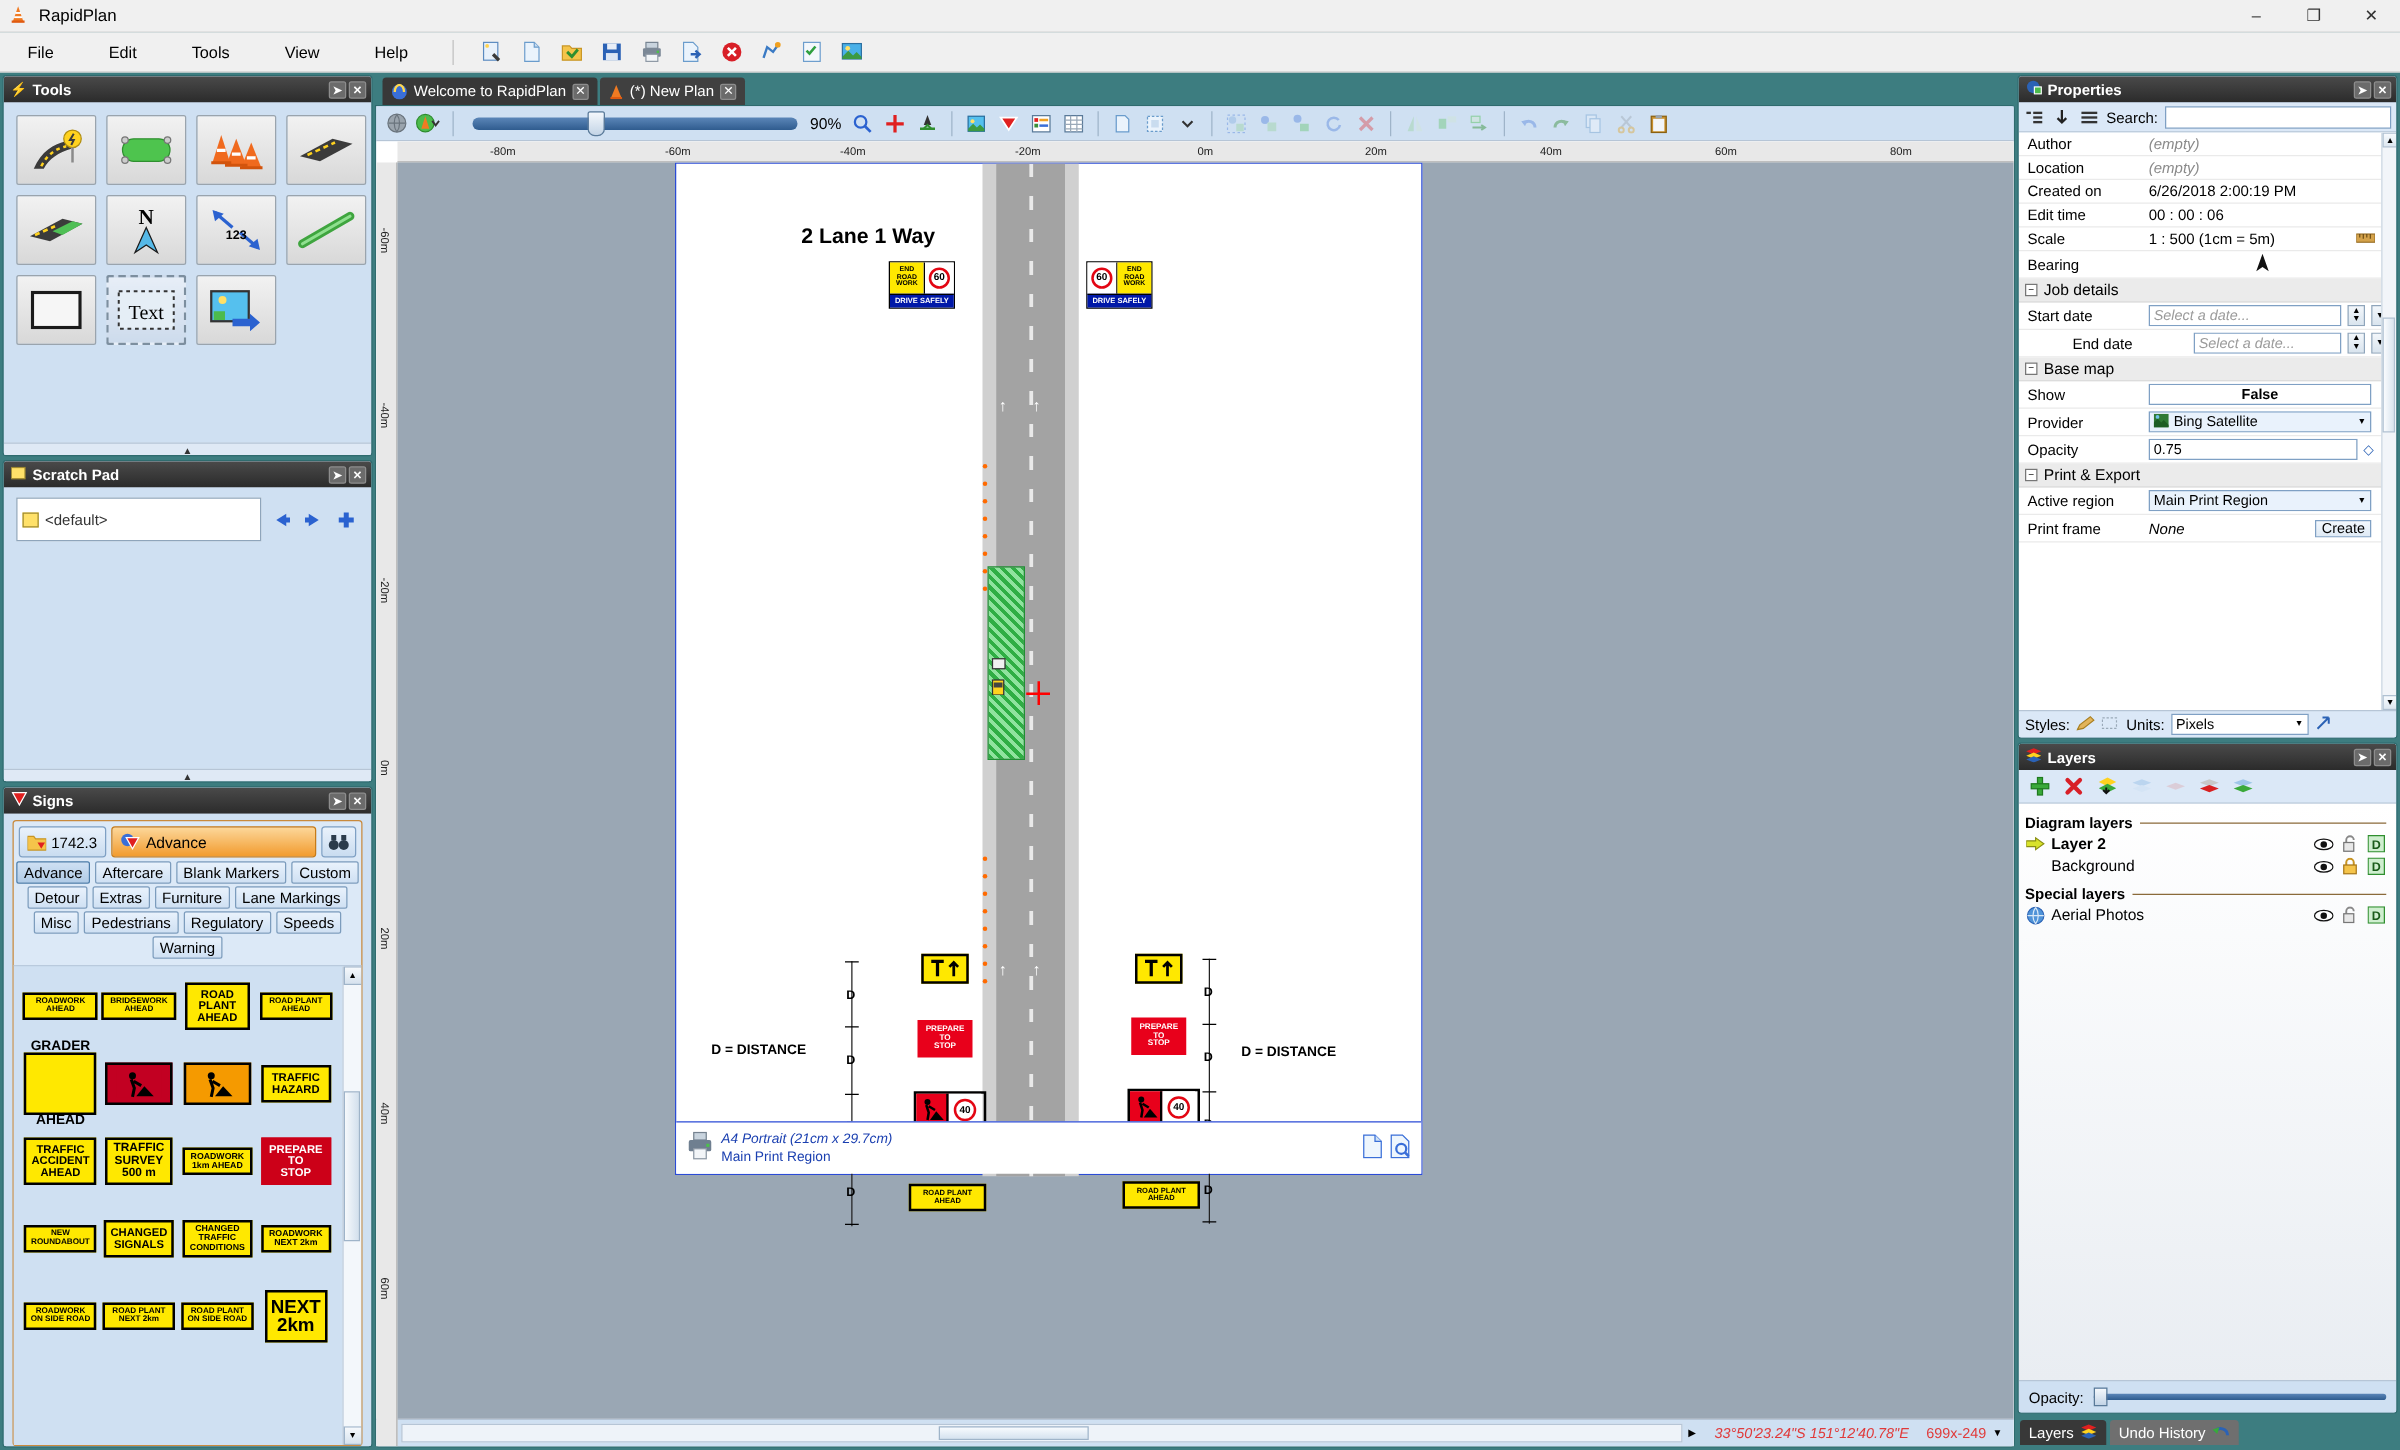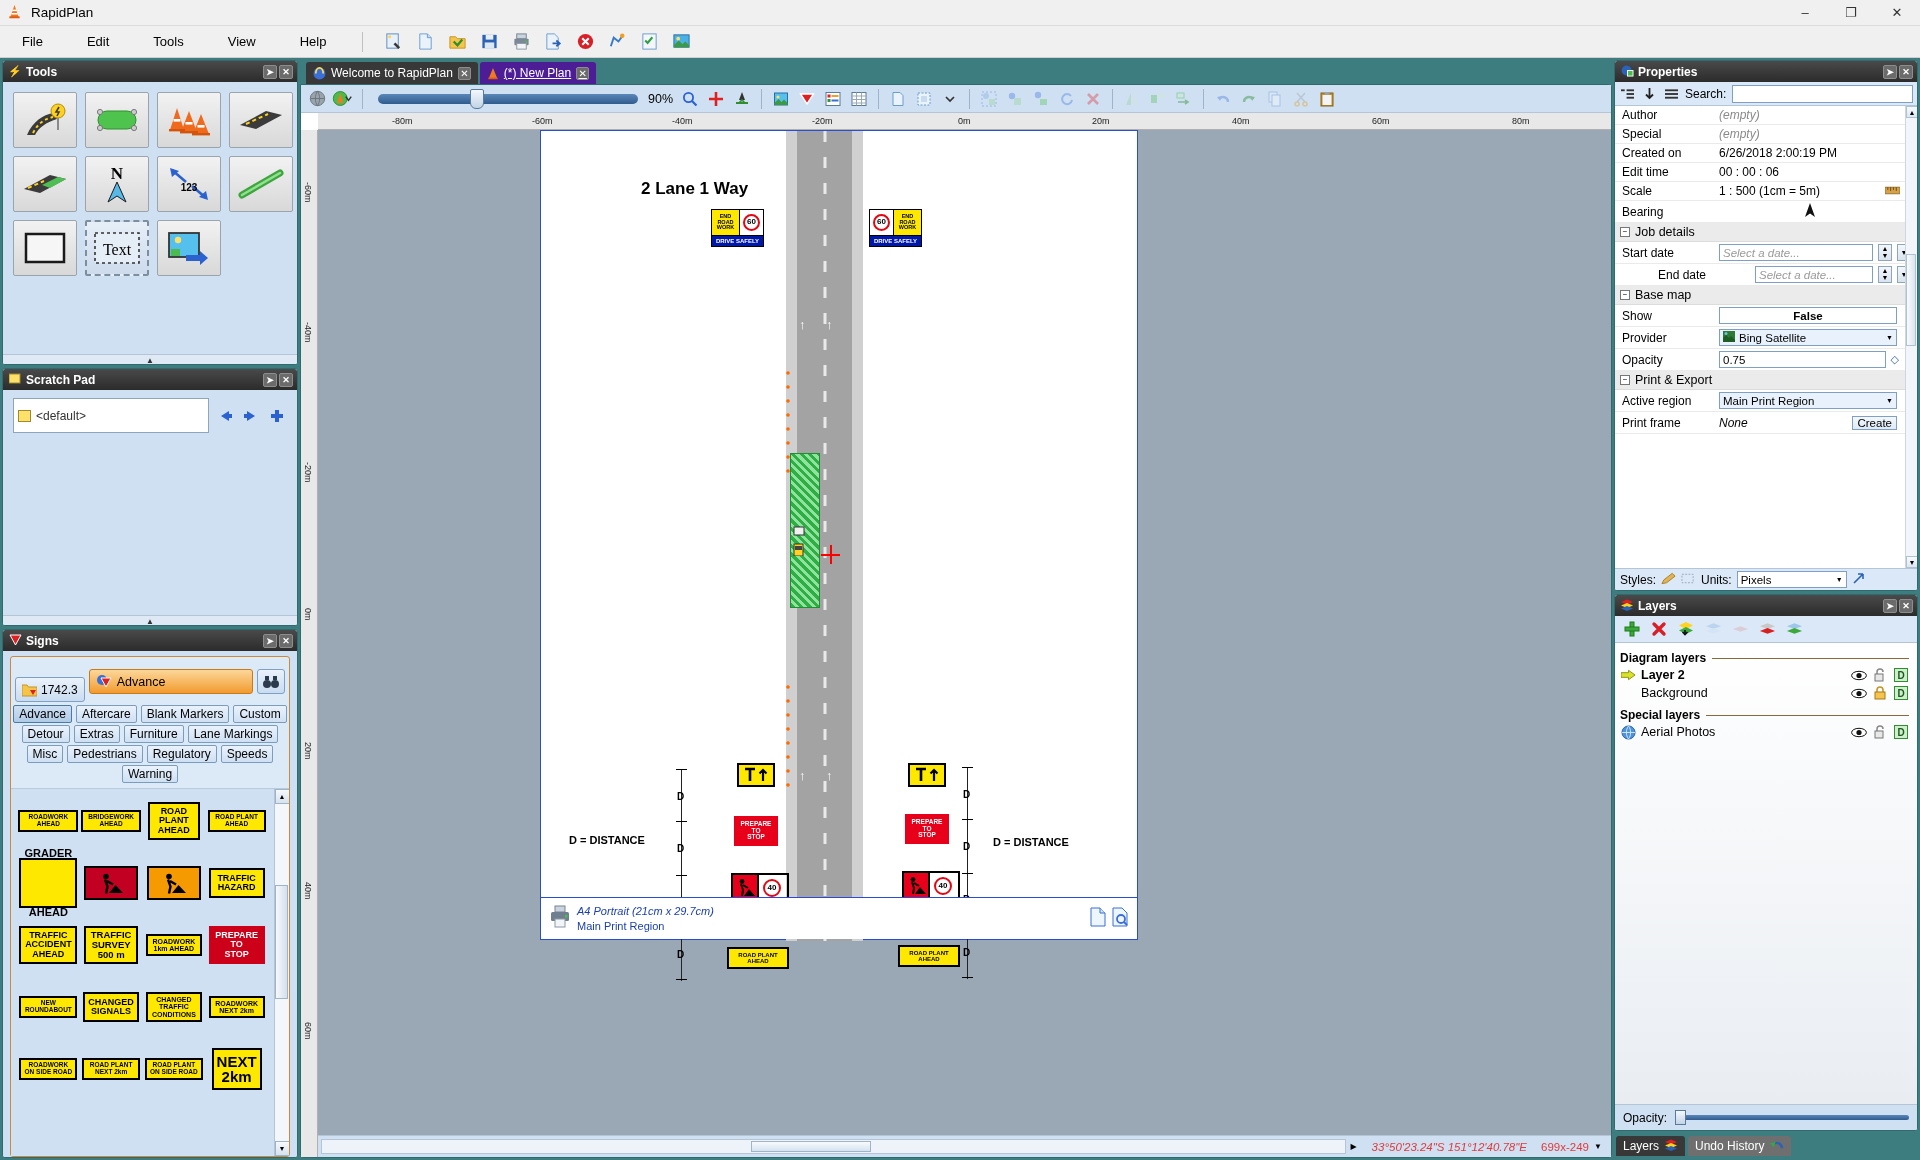--- a/index.html
+++ b/index.html
@@ -67,21 +67,21 @@
   .sp-btn { width:20px; height:20px; display:flex; align-items:center; justify-content:center; }
   .sp-area { margin:0 10px; height:150px; background:#cfe0f2; }
 
   
   .signs-wrap { padding:5px 7px 0 7px; height:100%; display:flex; flex-direction:column; }
   .signs-inner { border:1px solid #c98a3c; border-radius:3px; background:#dce9f7;
                  display:flex; flex-direction:column; flex:1; min-height:0; }
   .signs-top { display:flex; align-items:center; gap:4px; padding:4px 4px 2px 4px; }
   .sg-lib { height:25px; min-width:66px; padding:0 6px; background:linear-gradient(#eaf2fb,#c9dcf0);
             border:1px solid #7fa0c4; border-radius:3px; display:flex; align-items:center;
-            gap:4px; font-size:12px;margin-top:16px; }
+            gap:4px; font-size:12px; }
   .sg-cat { flex:1; height:25px; background:linear-gradient(#fcd79a,#f29b2e);
             border:1px solid #c77b18; border-radius:3px; display:flex; align-items:center;
             gap:5px; padding:0 6px; font-size:12.5px; }
   .sg-find { width:28px; height:25px; background:linear-gradient(#eaf2fb,#c9dcf0);
              border:1px solid #7fa0c4; border-radius:3px; display:flex;
              align-items:center; justify-content:center; }
   .cat-rows { padding:1px 3px 3px 3px; }
   .cat-row { display:flex; justify-content:center; gap:4px; margin-bottom:2px; }
   .cat-btn { background:linear-gradient(#e9f2fc,#cfe0f3); border:1px solid #7c9cbd;
              border-radius:2px; font-size:12px; padding:1px 5px; white-space:nowrap; }
@@ -104,21 +104,21 @@
   .rs { border:2px solid #000; background:#ffe800; color:#000; font-weight:bold;
         display:flex; flex-direction:column; align-items:center; justify-content:center;
         line-height:1.02; text-align:center; }
   .rs.red { background:#cc0018; color:#fff; border-color:#cc0018; }
 
   
   .center-col { flex:1; display:flex; flex-direction:column; min-width:0; gap:0; }
   .tabstrip { height:24px; display:flex; align-items:flex-end; gap:2px; padding-left:6px; }
   .tab { height:22px; background:#383838; color:#fff; display:flex; align-items:center;
          gap:5px; padding:0 7px; font-size:12px; border-radius:3px 3px 0 0; }
-  .tab.active { background:#4c1d95;text-decoration:underline; }
+  .tab.active { background:#404040; }
   .tab .x { font-size:10px; background:#6b6b6b; border:1px solid #8d8d8d; width:13px;
             height:13px; line-height:11px; text-align:center; border-radius:2px; }
   .canvas-panel { flex:1; display:flex; flex-direction:column; background:#cfe0f2;
                   border:1px solid #2f6b6e; border-radius:0 3px 3px 3px; min-height:0; }
   .canvas-toolbar { height:28px; background:#cfe0f2; display:flex; align-items:center;
                     padding:0 4px; gap:2px; border-bottom:1px solid #b6c5d6; }
   .ct-ico { width:24px; height:24px; display:flex; align-items:center; justify-content:center; }
   .ct-sep { width:1px; height:20px; background:#9fb4c9; margin:0 5px; }
   .zoom-slider { width:260px; height:10px; background:linear-gradient(#5b86b8,#2f5c8f);
                  border-radius:5px; position:relative; margin:0 8px; }
@@ -1185,21 +1185,21 @@
             <span class="search-label">Search:</span>
             <input class="search-input" value="" style="">
           </div>
 
           <div class="prop-list">
             <div class="prow">
               <div class="pkey">Author</div>
               <div class="pval empty">(empty)</div>
             </div>
             <div class="prow">
-              <div class="pkey">Special</div>
+              <div class="pkey">Location</div>
               <div class="pval empty">(empty)</div>
             </div>
             <div class="prow">
               <div class="pkey">Created on</div>
               <div class="pval">6/26/2018 2:00:19 PM</div>
             </div>
             <div class="prow">
               <div class="pkey">Edit time</div>
               <div class="pval">00 : 00 : 06</div>
             </div>

